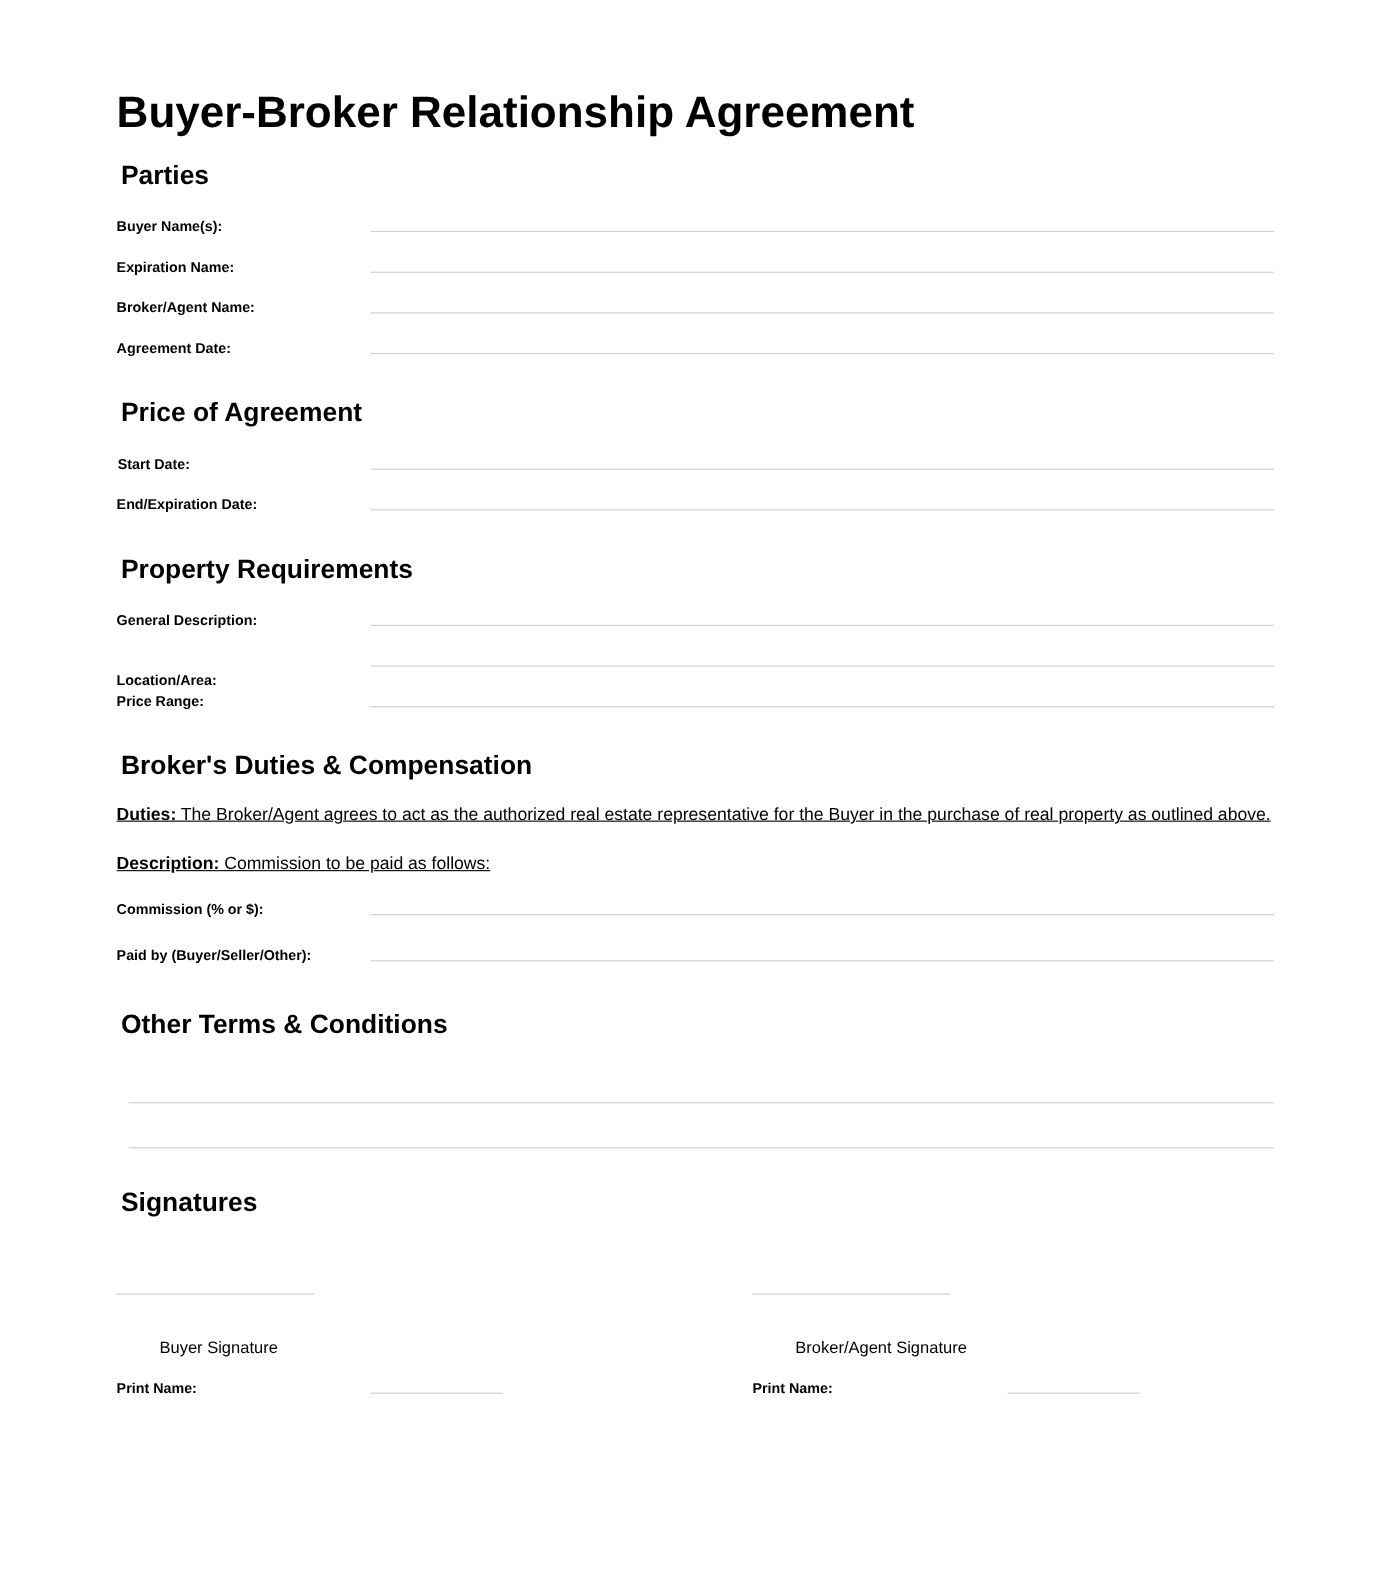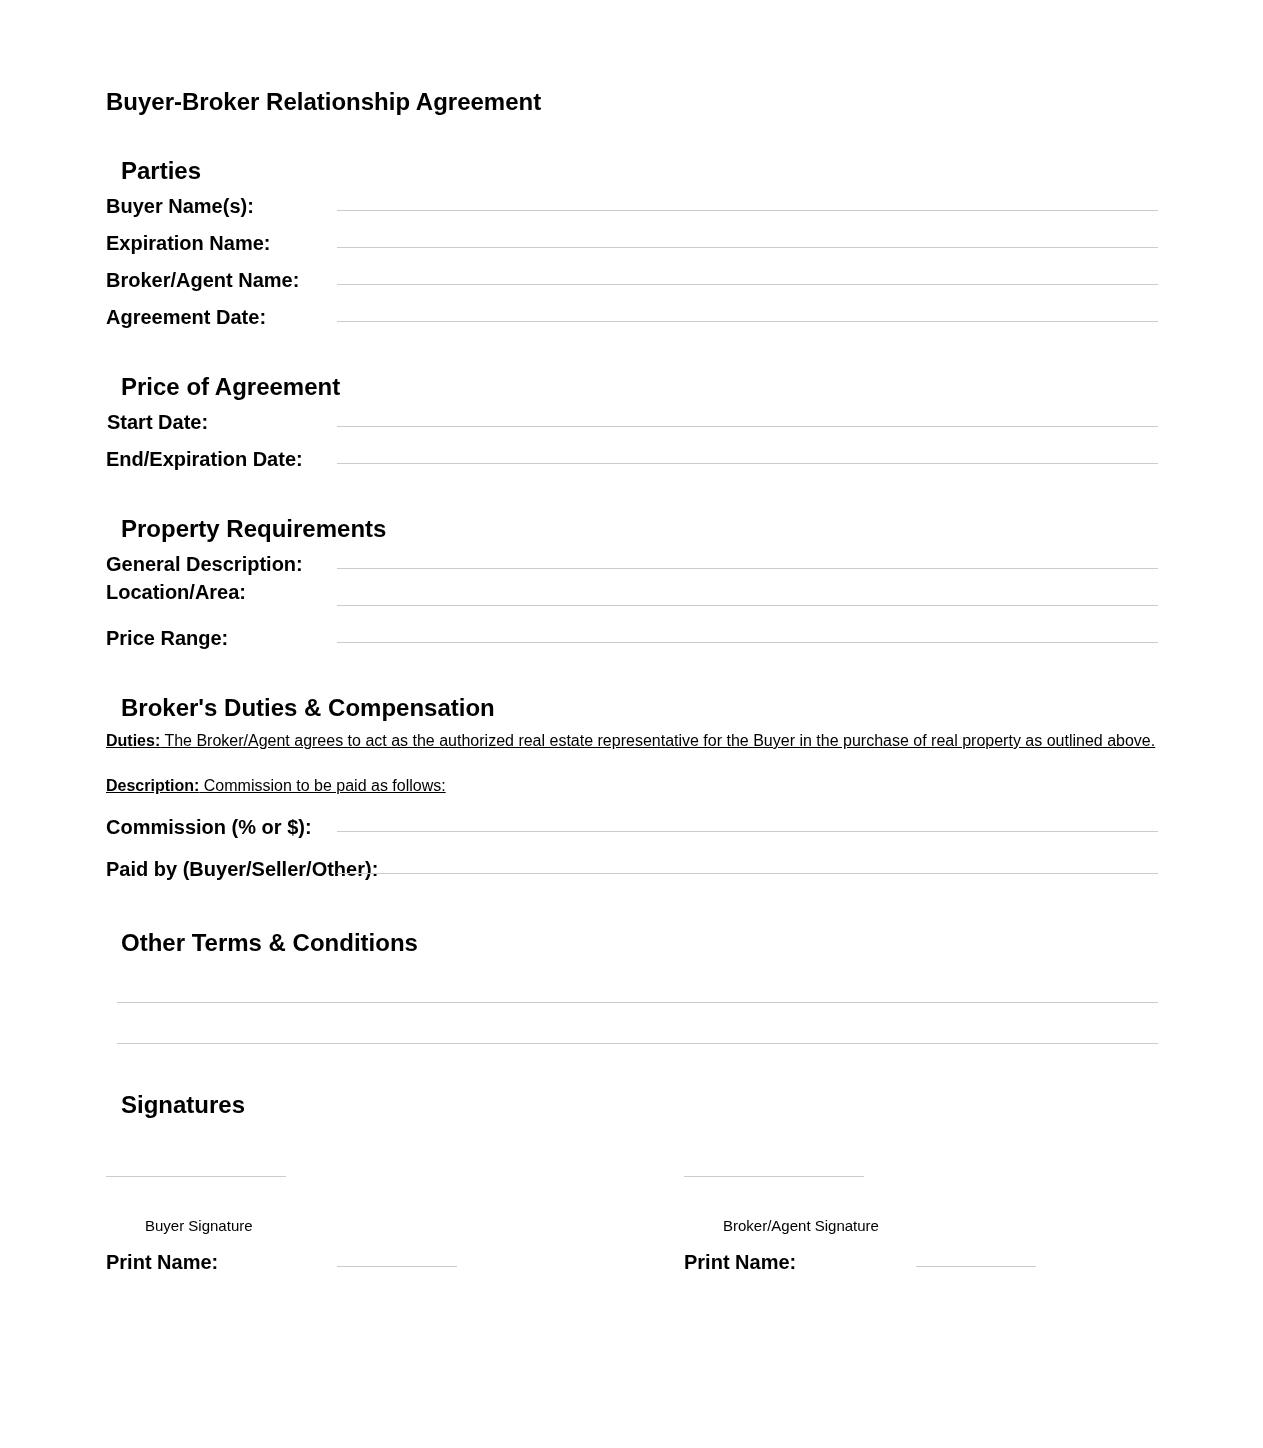--- a/index.html
+++ b/index.html
@@ -2,28 +2,28 @@
 <html><head>
   <meta charset="utf-8">
   <style>
     html, body { margin: 0; padding: 0; background: #ffffff; }
     body {
       width: 1263px; height: 1448px; position: relative;
       font-family: "Liberation Sans", sans-serif; color: #000;
     }
     h1 {
       position: absolute; left: 106px; top: 82px; margin: 0;
-      font-size: 24px; font-weight: bold; line-height: 40px;
+      font-size: 40px; font-weight: bold; line-height: 40px;
     }
     h2 {
-      position: absolute; left: 106px; margin: 15px;
+      position: absolute; left: 106px; margin: 4px;
       font-size: 24px; font-weight: bold; line-height: 30px;
     }
     .label {
-      position: absolute; left: 106px; font-size: 20px; font-weight: bold;
+      position: absolute; left: 106px; font-size: 13px; font-weight: bold;
       line-height: 20px;
     }
     .line {
       position: absolute; left: 337px; width: 821px; height: 0;
       border-top: 1px solid #cccccc;
     }
     .para {
       position: absolute; left: 106px; font-size: 16px; line-height: 20px;
       white-space: nowrap;
       text-decoration: underline;
@@ -58,21 +58,21 @@
 
 <h2 style="top:357px">Price of Agreement</h2>
 <div class="label" style="top:412px;left:107px">Start Date:</div>
 <div class="line" style="top:426px"></div>
 <div class="label" style="top:449px">End/Expiration Date:</div>
 <div class="line" style="top:463px"></div>
 
 <h2 style="top:499px">Property Requirements</h2>
 <div class="label" style="top:554px">General Description:</div>
 <div class="line" style="top:568px"></div>
-<div class="label" style="top:582px">Location/Area:</div>
+<div class="label" style="top:609px">Location/Area:</div>
 <div class="line" style="top:605px"></div>
 <div class="label" style="top:628px">Price Range:</div>
 <div class="line" style="top:642px"></div>
 
 <h2 style="top:678px">Broker's Duties &amp; Compensation</h2>
 <div class="para" style="top:731px"><b>Duties:</b><span> The Broker/Agent agrees to act as the authorized real estate representative for the Buyer in the purchase of real property as outlined above.</span></div>
 <div class="para" style="top:776px"><b>Description:</b><span> Commission to be paid as follows:</span></div>
 <div class="label" style="top:817px">Commission (% or $):</div>
 <div class="line" style="top:831px"></div>
 <div class="label" style="top:859px">Paid by (Buyer/Seller/Other):</div>

